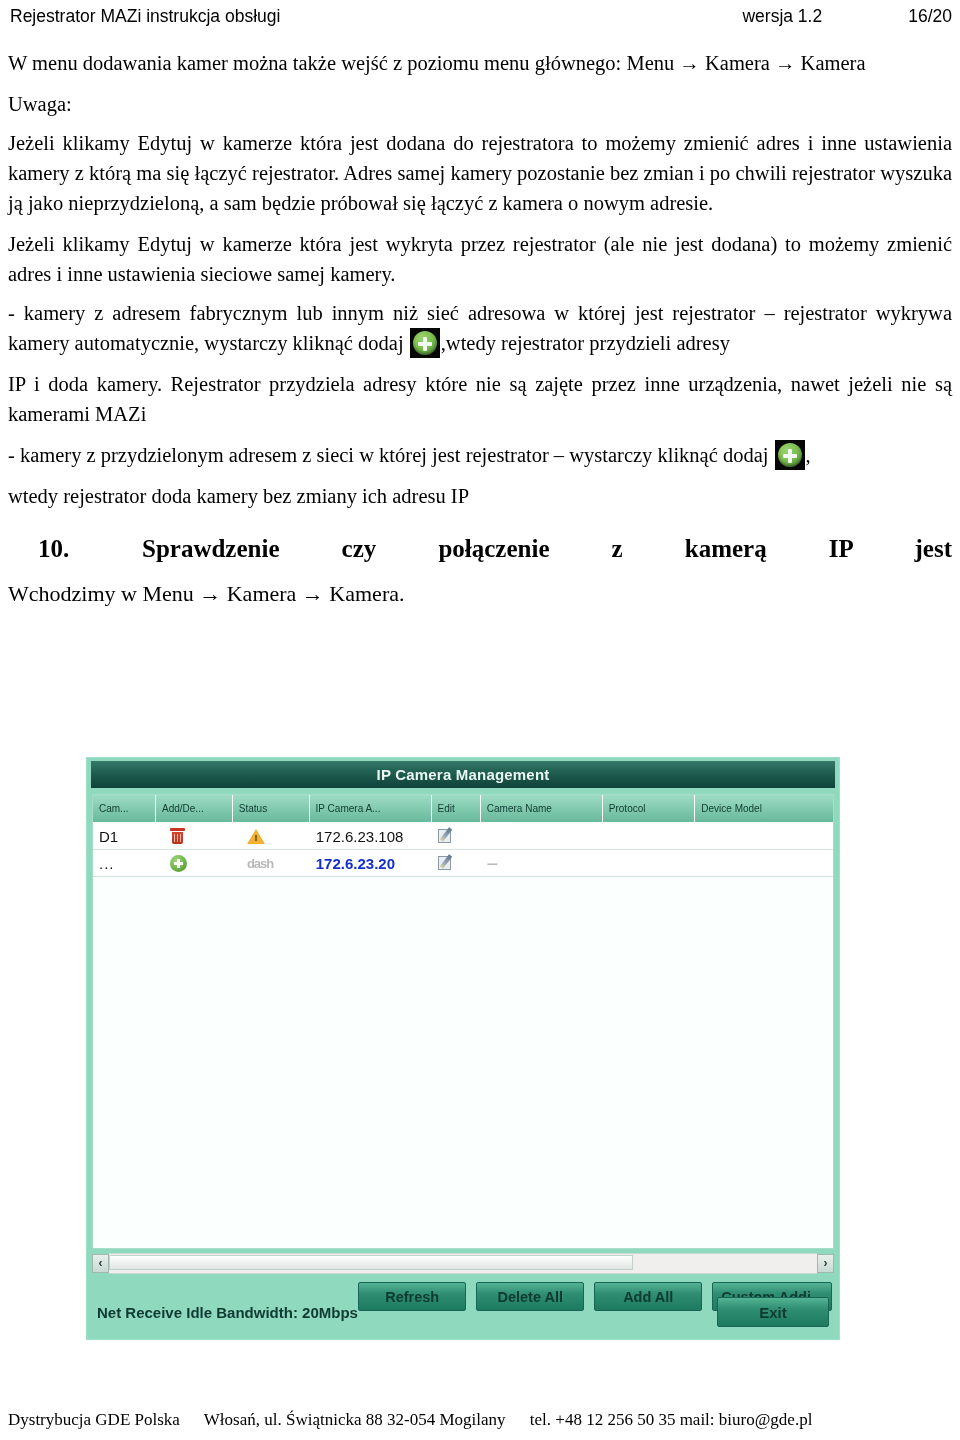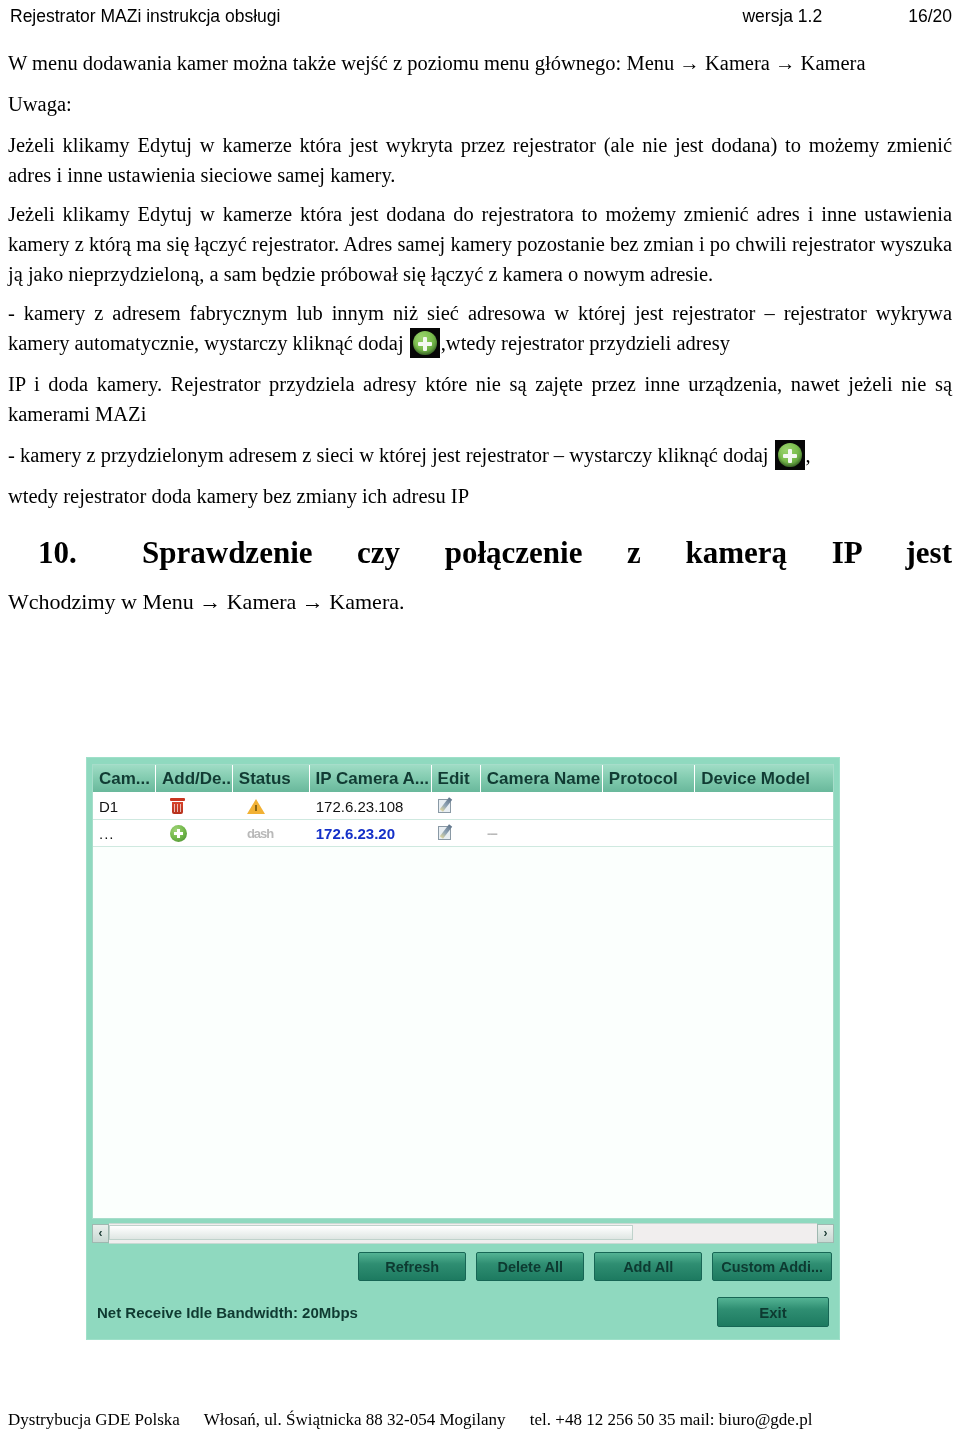--- a/index.html
+++ b/index.html
@@ -73,21 +73,21 @@
     position: absolute;
     background: #f4f8f2;
     border-radius: 1px;
   }
   .inline-icon .plus-h { left: 8px; top: 13.5px; width: 14px; height: 4px; }
   .inline-icon .plus-v { left: 13px; top: 8.5px; width: 4px; height: 14px; }
 
   
   .section-heading {
     margin-top: 22px;
-    font-size: 31px;
+    font-size: 25px;
     font-weight: bold;
     line-height: 1.3;
     display: flex;
     padding-left: 30px;
   }
   .section-num { flex: 0 0 auto; width: 104px; }
   .section-text {
     flex: 1 1 auto;
     text-align: justify;
     text-justify: inter-word;
@@ -134,22 +134,22 @@
     overflow: hidden;
   }
   .thead {
     display: flex;
     height: 27px;
     background: linear-gradient(180deg, #9fdcc5 0%, #7fc9ad 55%, #69b89b 100%);
     border-bottom: 1px solid #ffffff;
   }
   .th {
     color: #113b33;
-    font-size: 17px;
-    font-weight: bold;
+    font-size: 10px;
+    font-weight: normal;
     display: flex;
     align-items: center;
     padding-left: 6px;
     border-right: 1px solid #ffffff;
     box-sizing: border-box;
     overflow: hidden;
     white-space: nowrap;
   }
   .c-cam   { width: 64px; }
   .c-addde { width: 78px; }
@@ -326,23 +326,23 @@
   <span class="hdr-version">wersja 1.2</span>
   <span class="hdr-page">16/20</span>
 </div>
 
 <div class="content">
 
   <p class="para">W menu dodawania kamer można także wejść z poziomu menu głównego: Menu → Kamera → Kamera</p>
 
   <p class="para gap-top noj">Uwaga:</p>
 
+  <p class="para gap-top-sm">Jeżeli klikamy Edytuj w kamerze która jest dodana do rejestratora to możemy zmienić adres i inne ustawienia kamery z którą ma się łączyć rejestrator. Adres samej kamery pozostanie bez zmian i po chwili rejestrator wyszuka ją jako nieprzydzieloną, a sam będzie próbował się łączyć z kamera o nowym adresie.</p>
+
   <p class="para gap-top">Jeżeli klikamy Edytuj w kamerze która jest wykryta przez rejestrator (ale nie jest dodana) to możemy zmienić adres i inne ustawienia sieciowe samej kamery.</p>
-
-  <p class="para gap-top-sm">Jeżeli klikamy Edytuj w kamerze która jest dodana do rejestratora to możemy zmienić adres i inne ustawienia kamery z którą ma się łączyć rejestrator. Adres samej kamery pozostanie bez zmian i po chwili rejestrator wyszuka ją jako nieprzydzieloną, a sam będzie próbował się łączyć z kamera o nowym adresie.</p>
 
 
   <p class="para gap-top-sm"><span>- kamery z adresem fabrycznym lub innym niż sieć adresowa w której jest rejestrator – rejestrator wykrywa kamery automatycznie, wystarczy kliknąć dodaj </span><span class="inline-icon"><span class="ball"></span><span class="plus-h"></span><span class="plus-v"></span></span><span>,wtedy rejestrator przydzieli adresy</span></p>
 
   <p class="para gap-top">IP i doda kamery. Rejestrator przydziela adresy które nie są zajęte przez inne urządzenia, nawet jeżeli nie są kamerami MAZi</p>
 
   <p class="para gap-top"><span>- kamery z przydzielonym adresem z sieci w której jest rejestrator – wystarczy kliknąć dodaj </span><span class="inline-icon"><span class="ball"></span><span class="plus-h"></span><span class="plus-v"></span></span><span>,</span></p>
 
   <p class="para gap-top noj">wtedy rejestrator doda kamery bez zmiany ich adresu IP</p>
 
@@ -351,20 +351,21 @@
     <span class="section-text">
       <span class="ln1">Sprawdzenie czy połączenie z kamerą IP jest</span>
     </span>
   </div>
 
   <p class="para after-heading noj">Wchodzimy w Menu → Kamera → Kamera.</p>
 </div>
 
 <div class="dvr-wrap">
 
+  <div class="dvr-titlebar">IP Camera Management</div>
 
   <div class="dvr-table">
 
     <div class="thead">
       <div class="th c-cam">Cam...</div>
       <div class="th c-addde">Add/De...</div>
       <div class="th c-status">Status</div>
       <div class="th c-ip">IP Camera A...</div>
       <div class="th c-edit">Edit</div>
       <div class="th c-name">Camera Name</div>

